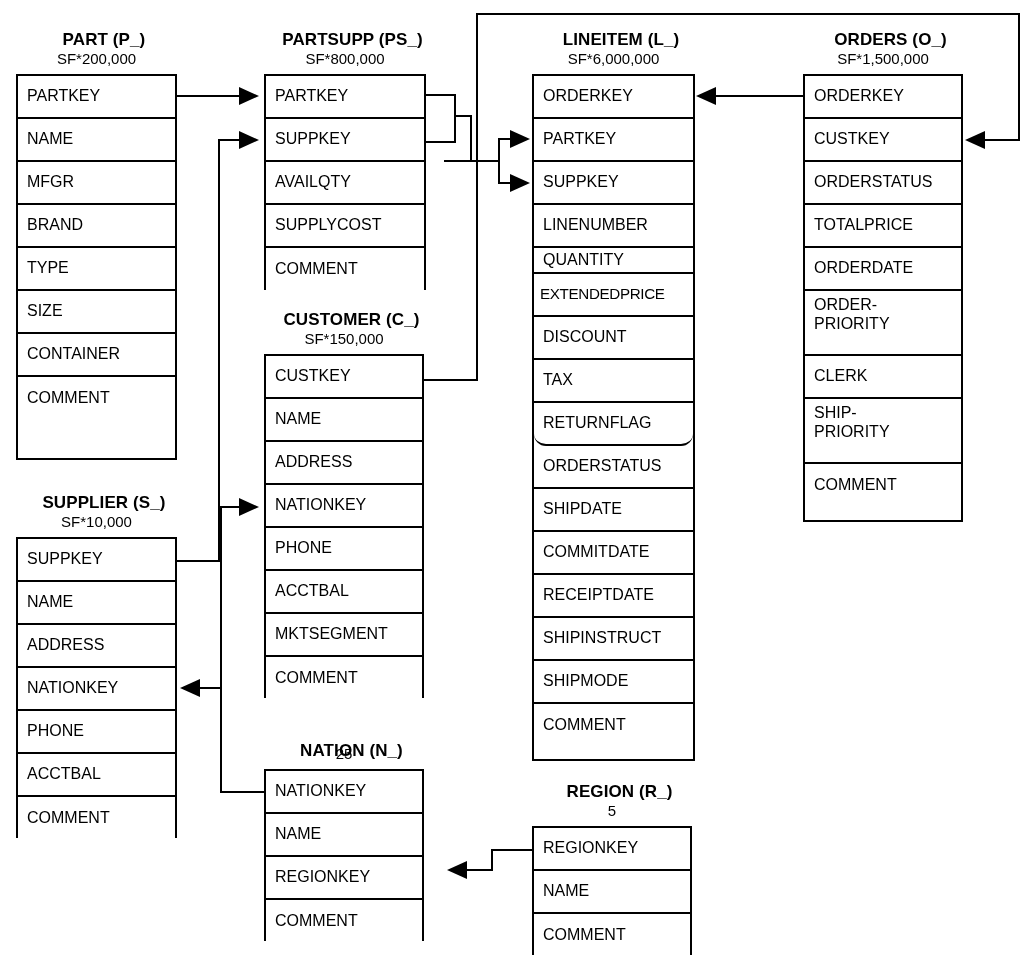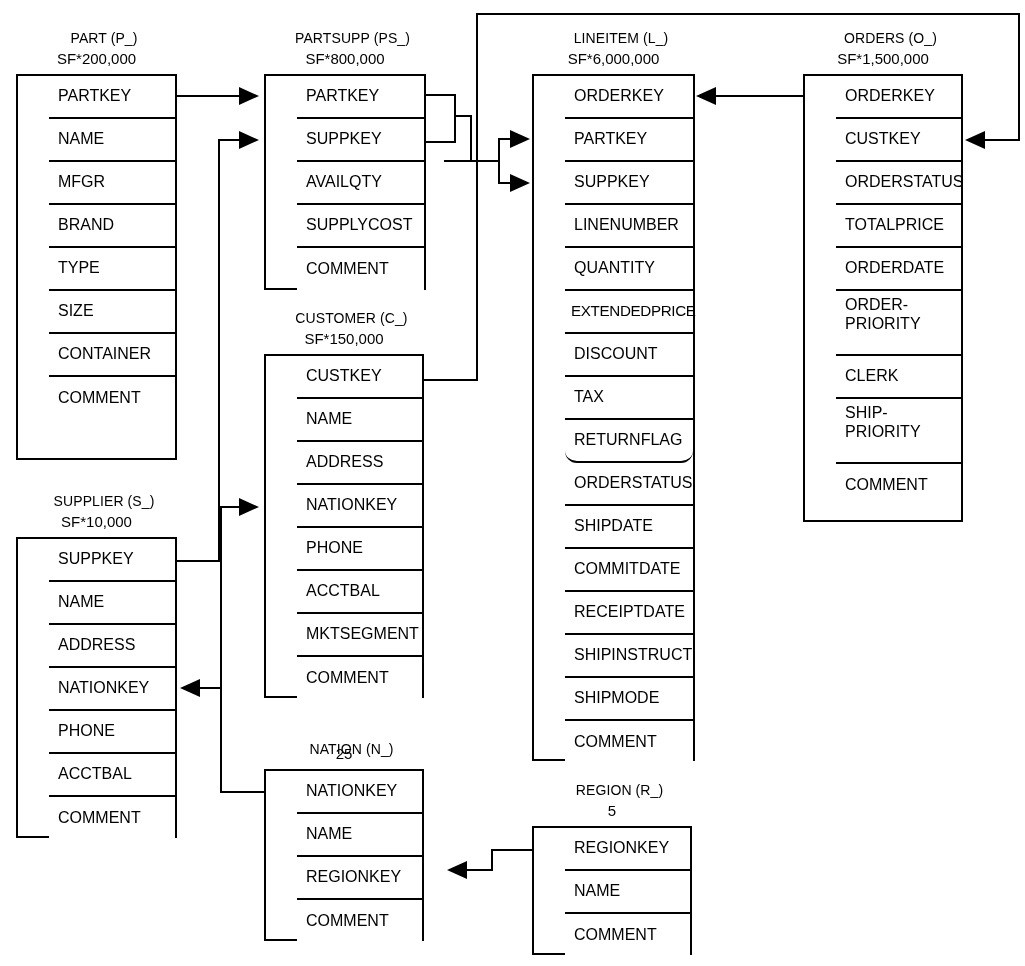--- a/index.html
+++ b/index.html
@@ -14,38 +14,37 @@
     height:966px;
     overflow:hidden;
     background:#ffffff;
   }
   
   .entity{position:absolute;}
   .entity .title{
     position:absolute;
     left:15px;right:0;
     text-align:center;
-    font-weight:normal;
-    font-size:14px;
+    font-weight:bold;
+    font-size:17px;
     letter-spacing:.1px;
     white-space:nowrap;
   }
   .entity .card{
     position:absolute;
     left:0;right:0;
     text-align:center;
     font-size:15px;
     white-space:nowrap;
   }
   .entity .box{
     position:absolute;
     border:2px solid #000;
     box-sizing:border-box;
     background:#fff;
-    padding-left:31px;
   }
   .entity .row{
     box-sizing:border-box;
     border-bottom:2px solid #000;
     display:flex;
     align-items:center;
     padding-left:9px;
     font-size:16px;
     line-height:1.06;
     background:#fff;
@@ -154,21 +153,21 @@
   </div>
 
   <div class="entity" style="left:532px;top:30px;width:163px;">
     <div class="title" style="top:0;">LINEITEM (L_)</div>
     <div class="card" style="top:20px;">SF*6,000,000</div>
     <div class="box" style="top:44px;width:163px;height:687px;">
       <div class="row" style="height:43px;">ORDERKEY</div>
       <div class="row" style="height:43px;">PARTKEY</div>
       <div class="row" style="height:43px;">SUPPKEY</div>
       <div class="row" style="height:43px;">LINENUMBER</div>
-      <div class="row" style="height:43px;">QUANTITY</div>
+      <div class="row" style="height:26px;">QUANTITY</div>
       <div class="row tight" style="height:43px;">EXTENDEDPRICE</div>
       <div class="row" style="height:43px;">DISCOUNT</div>
       <div class="row" style="height:43px;">TAX</div>
       <div class="row" style="height:43px;border-radius:12px;">RETURNFLAG</div>
       <div class="row" style="height:43px;">ORDERSTATUS</div>
       <div class="row" style="height:43px;">SHIPDATE</div>
       <div class="row" style="height:43px;">COMMITDATE</div>
       <div class="row" style="height:43px;">RECEIPTDATE</div>
       <div class="row" style="height:43px;">SHIPINSTRUCT</div>
       <div class="row" style="height:43px;">SHIPMODE</div>

